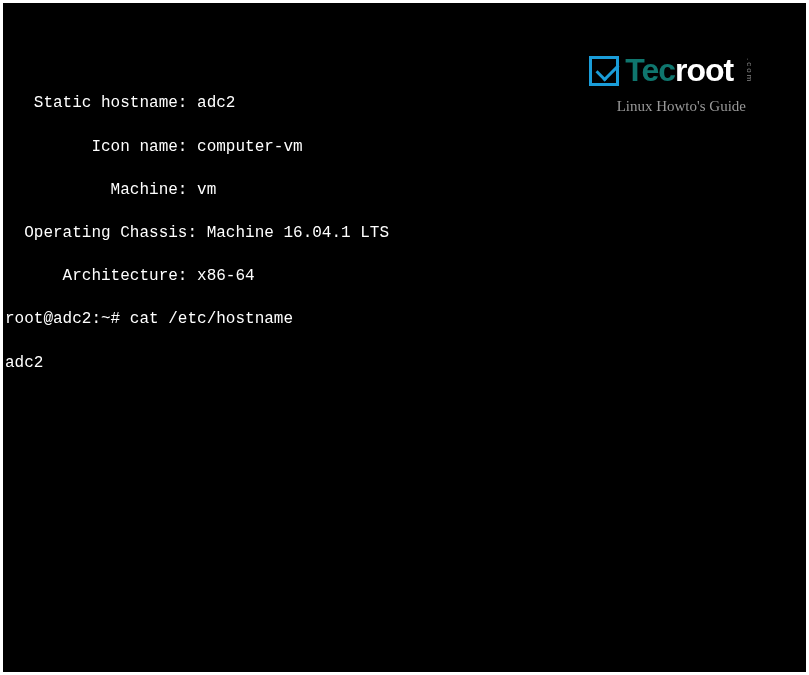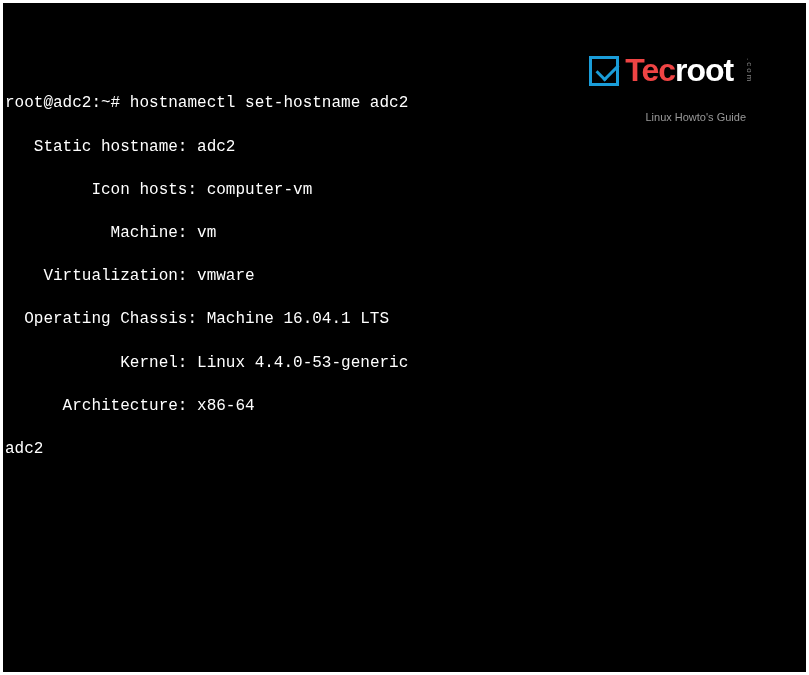--- a/index.html
+++ b/index.html
@@ -60,36 +60,36 @@
       left: 5px;
     }
     .logo-text {
       font-family: Arial, Helvetica, sans-serif;
       font-size: 32px;
       font-weight: bold;
       color: #ffffff;
       letter-spacing: -1px;
     }
     .logo-text .blue {
-      color: #ef4444;
+      color: #0f766e;
       text-align: center;
     }
     .logo-com {
       font-family: Arial, sans-serif;
       font-size: 8px;
       color: #888;
       writing-mode: vertical-rl;
       margin-left: 4px;
       letter-spacing: 2px;
     }
     .logo-tagline {
-      font-family: Liberation Sans, sans-serif;
-      font-size: 11px;
+      font-family: Liberation Serif, serif;
+      font-size: 15px;
       color: #999999;
-      margin-top: 18px;
+      margin-top: 4px;
       align-self: flex-end;
       margin-right: 8px;
     }
     .line {
       display: block;
     }
   </style>
 </head>
 <body>
 
@@ -97,28 +97,26 @@
 
   <div class="logo">
     <div class="logo-main">
       <div class="logo-icon"></div>
       <span class="logo-text"><span class="blue">Tec</span><span>root</span></span>
       <span class="logo-com">.com</span>
     </div>
     <div class="logo-tagline">Linux Howto's Guide</div>
   </div>
 
-<span class="line"><span>root@adc2:~#</span> <span>hostnamectl set-hostname adc2</span></span>
 <span class="line"><span>   Static hostname:</span> <span>adc2</span></span>
-<span class="line"><span>         Icon hosts:</span> <span>computer-vm</span></span>
+<span class="line"><span>         Icon name:</span> <span>computer-vm</span></span>
 <span class="line"><span>           Machine:</span> <span>vm</span></span>
-<span class="line"><span>    Virtualization:</span> <span>vmware</span></span>
 <span class="line"><span>  Operating Chassis:</span> <span>Machine 16.04.1 LTS</span></span>
-<span class="line"><span>            Kernel:</span> <span>Linux 4.4.0-53-generic</span></span>
 <span class="line"><span>      Architecture:</span> <span>x86-64</span></span>
+<span class="line"><span>root@adc2:~#</span> <span>cat /etc/hostname</span></span>
 <span class="line"><span>adc2</span></span>
 
 
 
 
 
 
 
 
 </div>

